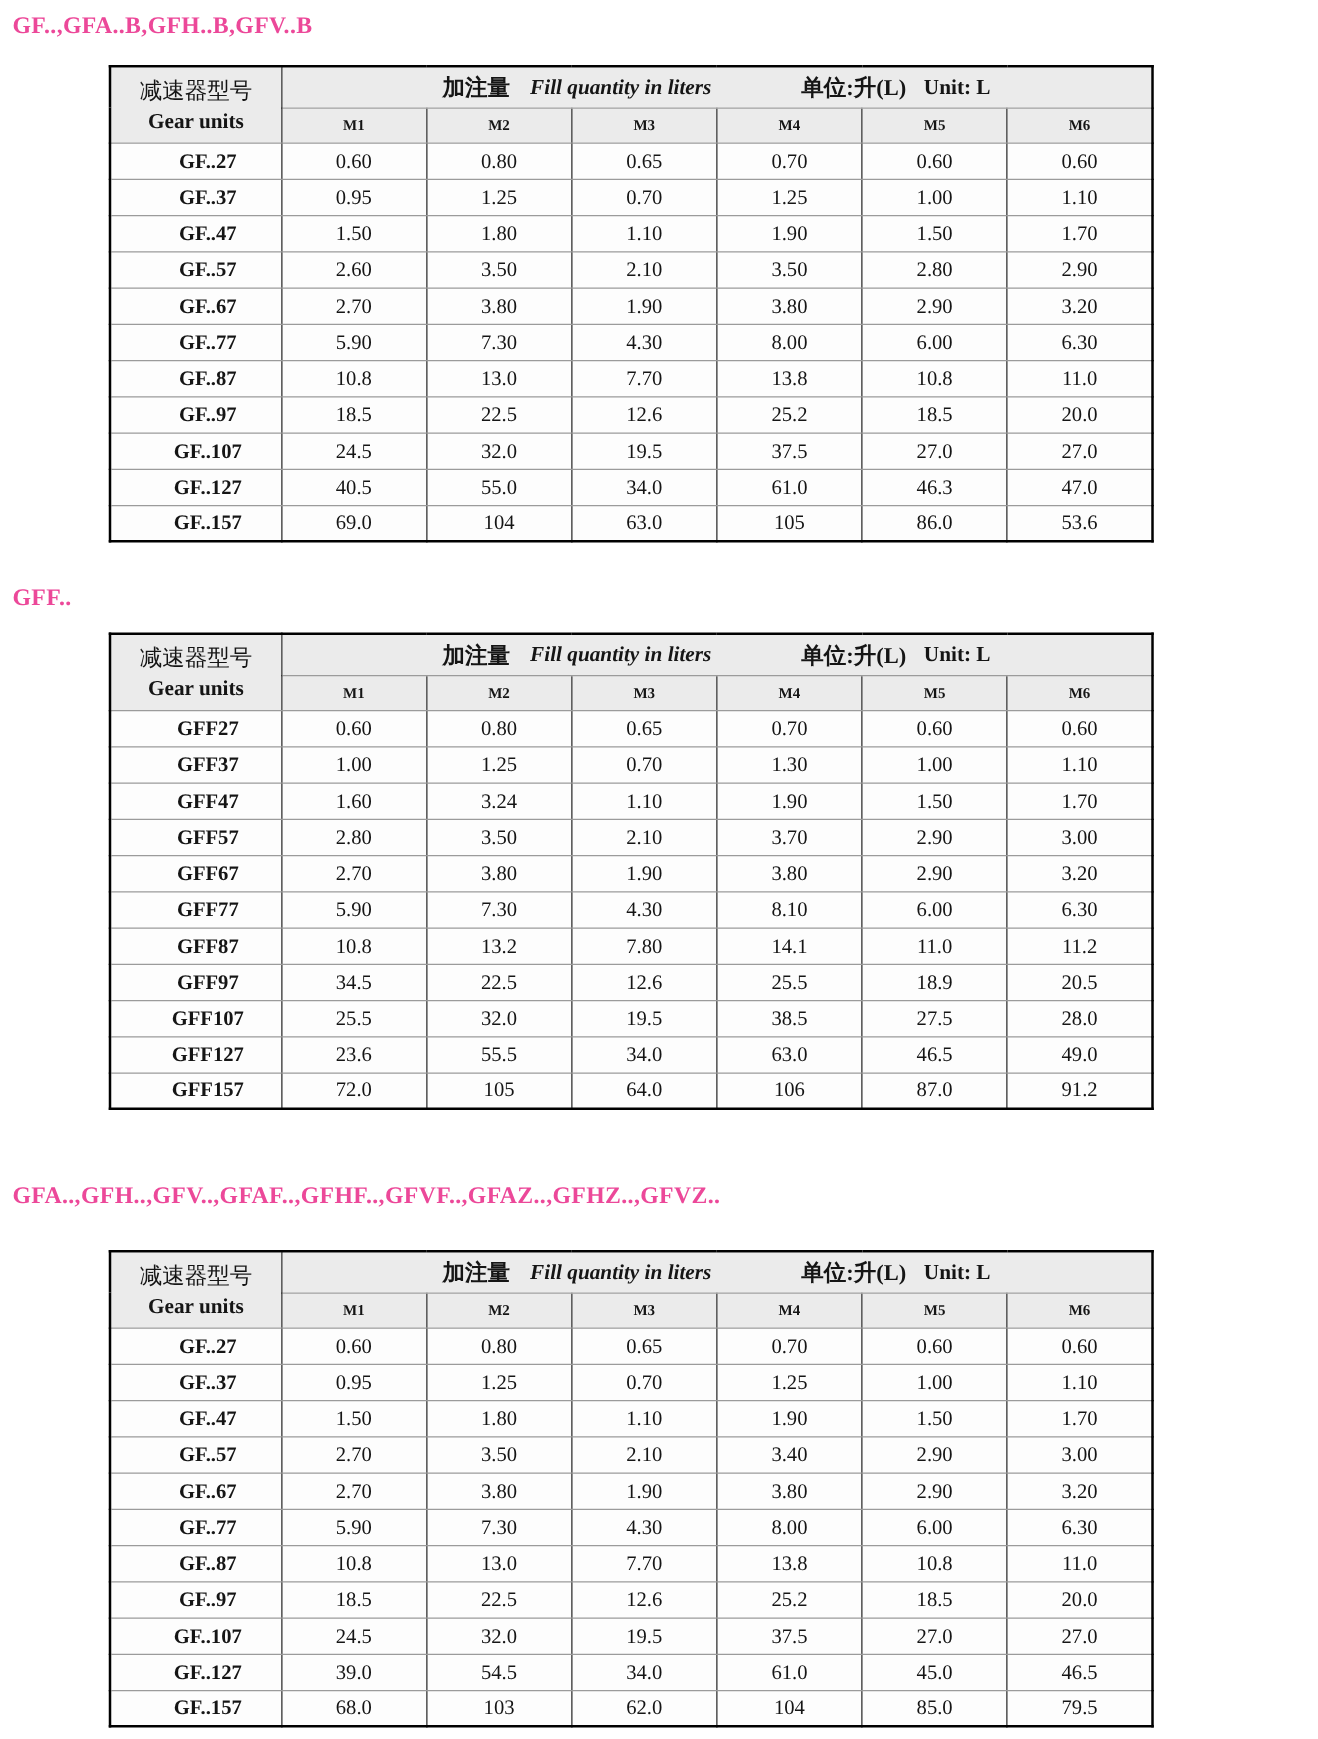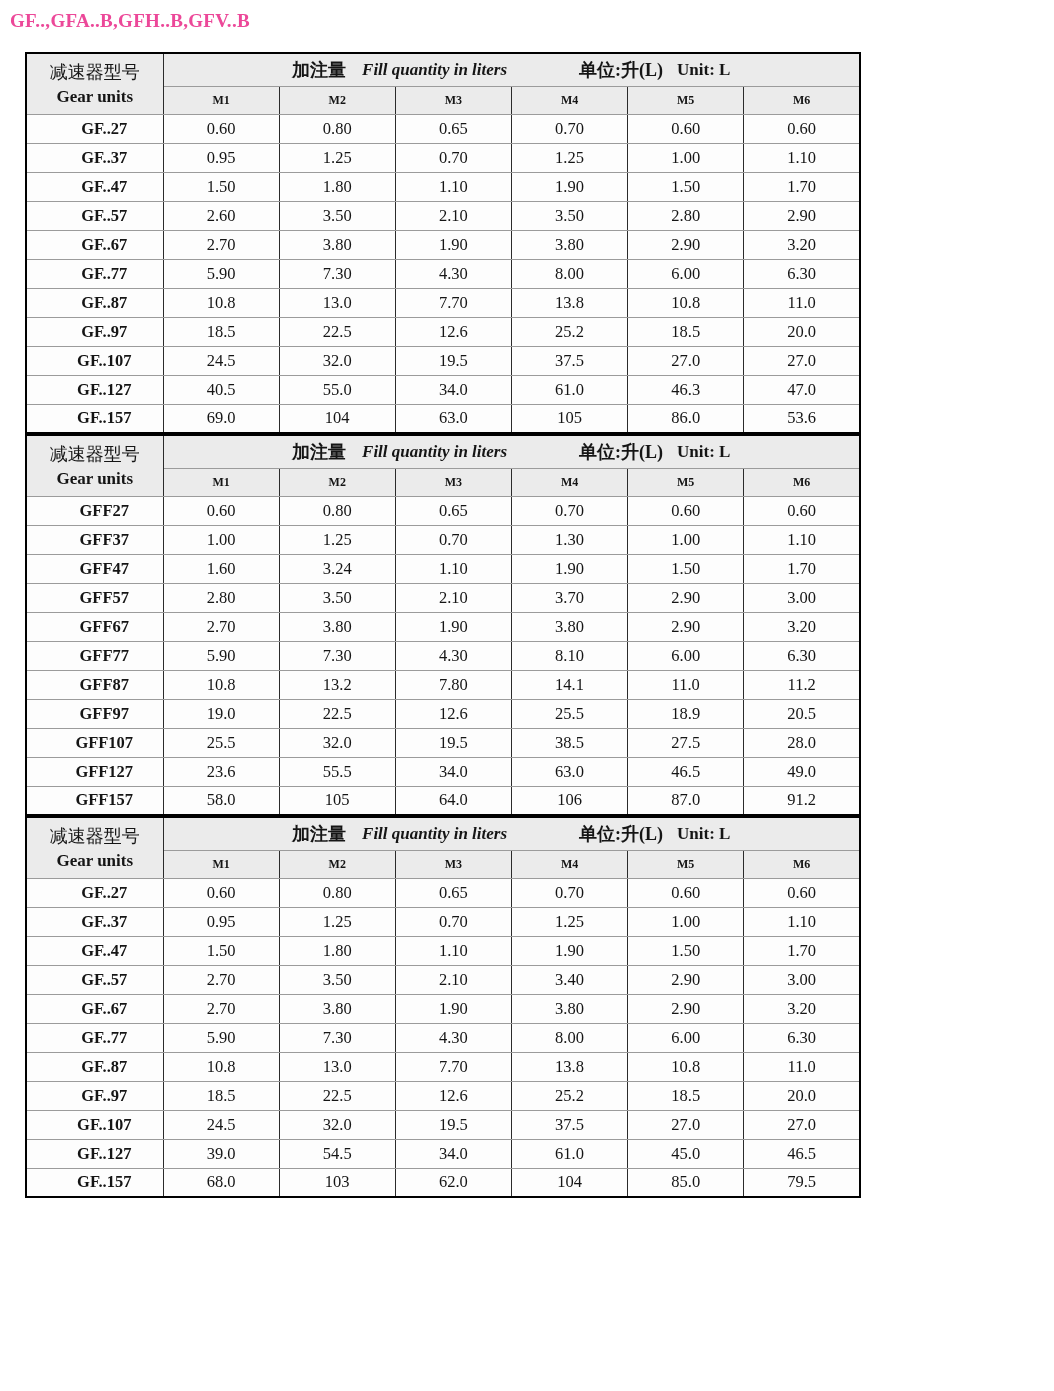--- a/index.html
+++ b/index.html
@@ -18,21 +18,21 @@
     color: #ec4899;
   }
   .st-0 { margin: 10px 0 20px 10px; }
   .st-1 { margin: 34px 0 16px 10px; }
   .st-2 { margin: 58px 0 32px 10px; }
 
   table.tbl {
     border-collapse: collapse;
     table-layout: fixed;
     width: 836px;
-    margin-left: 25px;
+    margin-left: 87px;
     border: 2px solid #000;
     background: #fdfdfd;
   }
   .tbl th, .tbl td {
     border-left: 1px solid #2b2b2b;
     border-right: 1px solid #2b2b2b;
     border-top: 1px solid #9b9b9b;
     border-bottom: 1px solid #9b9b9b;
     text-align: center;
     vertical-align: middle;
@@ -174,20 +174,21 @@
           <td class="model">GF..157</td>
           <td class="val">69.0</td>
           <td class="val">104</td>
           <td class="val">63.0</td>
           <td class="val">105</td>
           <td class="val">86.0</td>
           <td class="val">53.6</td>
         </tr>
       </tbody>
     </table>
+    <div class="section-title st-1">GFF..</div>
     <table class="tbl">
       <thead>
         <tr class="head-row-1">
           <th class="gear-head" rowspan="2">
             <div class="cn">减速器型号</div>
             <div class="en">Gear units</div>
           </th>
           <th class="fill-head" colspan="6"><span class="fill-cn">加注量</span><span class="fill-en">Fill quantity in liters</span><span class="unit-cn">单位:升(L)</span><span class="unit-en">Unit: L</span></th>
         </tr>
         <tr class="head-row-2">
@@ -258,21 +259,21 @@
           <td class="model">GFF87</td>
           <td class="val">10.8</td>
           <td class="val">13.2</td>
           <td class="val">7.80</td>
           <td class="val">14.1</td>
           <td class="val">11.0</td>
           <td class="val">11.2</td>
         </tr>
         <tr class="data-row">
           <td class="model">GFF97</td>
-          <td class="val">19.0</td>
+          <td class="val">34.5</td>
           <td class="val">22.5</td>
           <td class="val">12.6</td>
           <td class="val">25.5</td>
           <td class="val">18.9</td>
           <td class="val">20.5</td>
         </tr>
         <tr class="data-row">
           <td class="model">GFF107</td>
           <td class="val">25.5</td>
           <td class="val">32.0</td>
@@ -285,29 +286,30 @@
           <td class="model">GFF127</td>
           <td class="val">23.6</td>
           <td class="val">55.5</td>
           <td class="val">34.0</td>
           <td class="val">63.0</td>
           <td class="val">46.5</td>
           <td class="val">49.0</td>
         </tr>
         <tr class="data-row">
           <td class="model">GFF157</td>
-          <td class="val">58.0</td>
+          <td class="val">72.0</td>
           <td class="val">105</td>
           <td class="val">64.0</td>
           <td class="val">106</td>
           <td class="val">87.0</td>
           <td class="val">91.2</td>
         </tr>
       </tbody>
     </table>
+    <div class="section-title st-2">GFA..,GFH..,GFV..,GFAF..,GFHF..,GFVF..,GFAZ..,GFHZ..,GFVZ..</div>
     <table class="tbl">
       <thead>
         <tr class="head-row-1">
           <th class="gear-head" rowspan="2">
             <div class="cn">减速器型号</div>
             <div class="en">Gear units</div>
           </th>
           <th class="fill-head" colspan="6"><span class="fill-cn">加注量</span><span class="fill-en">Fill quantity in liters</span><span class="unit-cn">单位:升(L)</span><span class="unit-en">Unit: L</span></th>
         </tr>
         <tr class="head-row-2">

